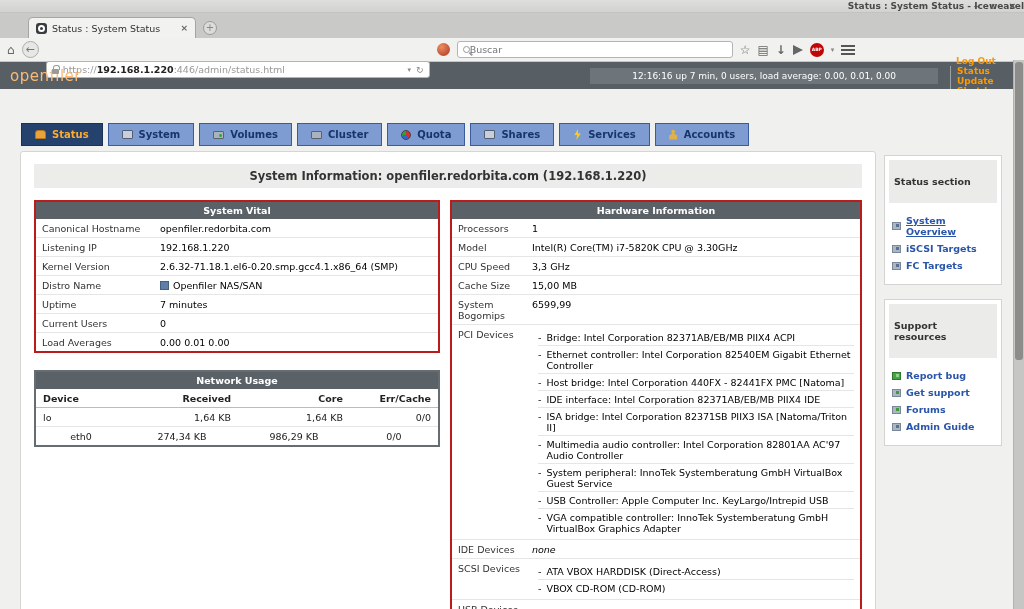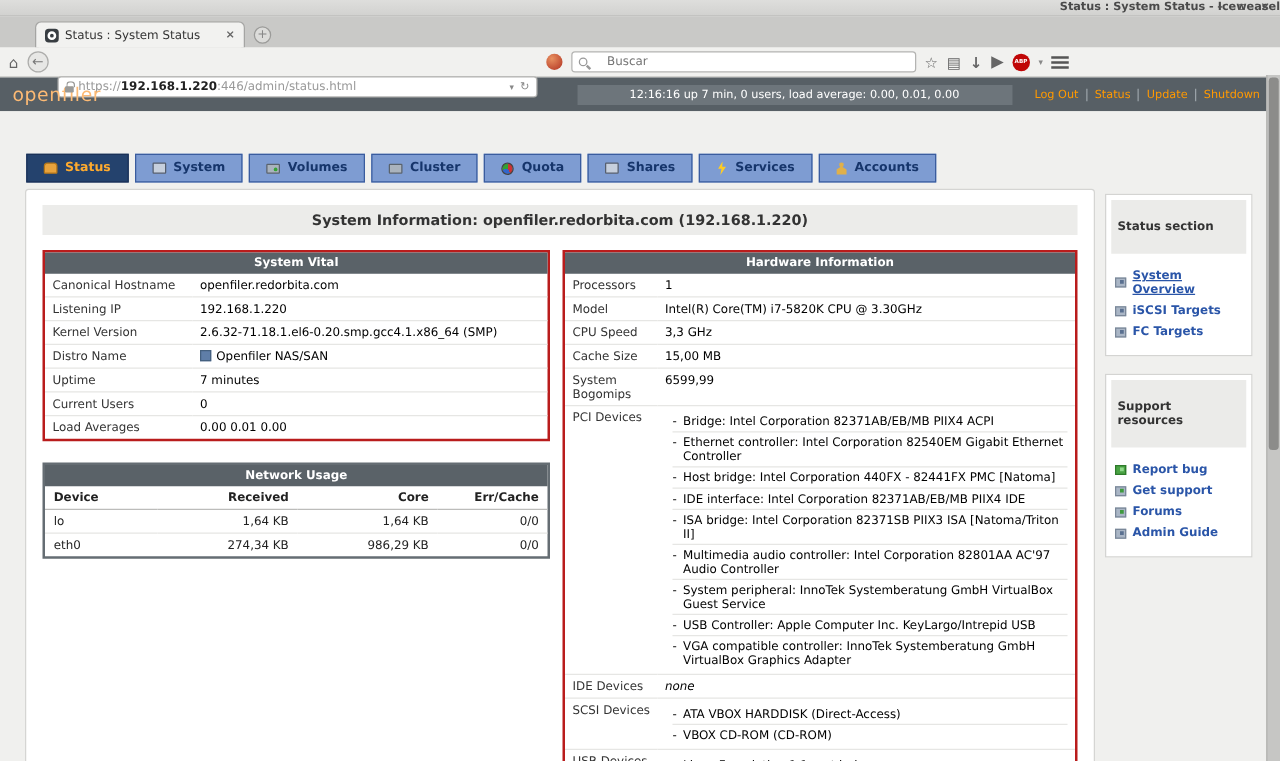--- a/index.html
+++ b/index.html
@@ -20,34 +20,34 @@
 
   .toolbar { height:24px; background:#f1f1ef; display:flex; align-items:center; padding:0 7px; gap:7px; border-bottom:1px solid #c6c6c4; }
   .tb-icon { color:#666; font-size:12px; line-height:1; }
   .back-btn { width:17px; height:17px; border:1px solid #adadab; border-radius:50%; background:#e7e7e5; color:#777; font-size:11px; text-align:center; line-height:15px; flex:none; }
   .urlbar { width:384px; height:17px; background:#fff; border:1px solid #b4b4b2; border-radius:3px; display:flex; align-items:center; padding:0 5px; font-size:9.5px; gap:4px;margin-top:40px; }
   .lock { width:7px; height:5px; background:#9a9a98; border-radius:1px; position:relative; margin-top:3px; flex:none; }
   .lock::before { content:''; position:absolute; top:-4px; left:1px; width:5px; height:4px; border:1px solid #9a9a98; border-bottom:none; border-radius:3px 3px 0 0; }
   .url-dim { color:#999; } .url-host { color:#222; font-weight:bold; }
   .url-right { margin-left:auto; display:flex; gap:5px; color:#888; font-size:9px; align-items:center; }
   .ext-ball { width:13px; height:13px; border-radius:50%; background:radial-gradient(circle at 35% 30%, #e89060, #b03020); flex:none; }
-  .searchbar { width:276px; height:17px; background:#fff; border:1px solid #b4b4b2; border-radius:3px; display:flex; align-items:center; padding:0 5px; gap:16px; }
+  .searchbar { width:276px; height:17px; background:#fff; border:1px solid #b4b4b2; border-radius:3px; display:flex; align-items:center; padding:0 5px; gap:0; }
   .mag { width:7px; height:7px; border:1.5px solid #999; border-radius:50%; position:relative; flex:none; }
   .mag::after { content:''; position:absolute; width:4px; height:1.5px; background:#999; transform:rotate(45deg); left:5px; top:6px; }
   .searchbar input { border:none; outline:none; font-size:9.5px; width:100%; font-family:"DejaVu Sans",sans-serif; color:#333; background:transparent; }
   .abp { width:14px; height:14px; border-radius:50%; background:#c00606; color:#fff; font-size:4.5px; font-weight:bold; display:flex; align-items:center; justify-content:center; flex:none; }
   .chev { color:#888; font-size:7px; }
   .menu-icon { width:14px; height:2px; background:#555; box-shadow:0 4px 0 #555, 0 8px 0 #555; margin-top:-8px; }
   .send-tri { width:0; height:0; border-left:10px solid #666; border-top:5px solid transparent; border-bottom:5px solid transparent; }
 
   
   .of-header { height:27px; background:#575f65; display:flex; align-items:center; padding:0 10px; }
   .of-logo { color:#fdba74; font-size:15px; letter-spacing:.5px; font-weight:normal; }
   .of-uptime { margin-left:auto; margin-right:12px; background:#6d757b; color:#fff; font-size:9px; padding:3px 42px; white-space:nowrap; }
-  .of-links { display:flex; font-size:9px; font-weight:normal; }
+  .of-links { display:flex; font-size:9px; font-weight:bold;flex-direction:column; }
   .of-links .oflink { color:#ff9900; padding:0 6px; }
   .of-links .oflink + .oflink { border-left:1px solid #9aa2a8; }
 
   
   .page { position:absolute; top:89px; left:0; right:0; height:520px; background:#f0f0ee; }
 
   .nav { position:absolute; top:34px; left:21px; display:flex; gap:5px; }
   .nav-tab { height:23px; display:flex; align-items:center; gap:6px; padding:0 13px; background:#7e9cd2; border:1px solid #3a5c9e; font-size:10px; font-weight:bold; color:#16356b; }
   .nav-tab.active { background:#24426d; border-color:#1a3158; color:#ffab2e; }
   .ic { display:inline-block; flex:none; }
@@ -76,21 +76,21 @@
   .kv:last-child .k, .kv:last-child .v { border-bottom:none; }
   .swatch-blue { display:inline-block; width:9px; height:9px; background:#5f7ea8; border:1px solid #44607f; margin-right:4px; vertical-align:-1px; }
   .italic { font-style:italic; }
   .dlist .dli { display:flex; gap:5px; border-bottom:1px solid #e6e6e4; padding:3px 0 2px; margin-left:6px; }
   .dlist .dli:last-child { border-bottom:none; }
 
   .ntable { border:2px solid #656d73; margin-top:17px; background:#fff; }
   .nrow { display:flex; font-size:9.5px; color:#222; }
   .nrow > div { padding:4px 7px 3px; border-bottom:1px solid #e6e6e4; }
   .nrow.headr > div { font-weight:bold; border-bottom:1px solid #bcbcba; }
-  .nrow:last-child > div { border-bottom:none; }
+  .nrow:last-child > div { border-bottom:none;text-align:center; }
   .nc-dev { width:90px; } .nc-rx { flex:1; text-align:right; } .nc-tx { flex:1; text-align:right; } .nc-err { width:88px; text-align:right; }
 
   
   .sidebar { position:absolute; top:66px; left:884px; width:118px; }
   .sbox { background:#fff; border:1px solid #d4d4d2; margin-bottom:14px; padding:4px 4px 10px; }
   .shd { background:#ebebe9; font-size:9.5px; font-weight:bold; color:#333; padding:16px 5px; margin-bottom:9px; }
   .slink { display:flex; align-items:center; gap:5px; font-size:9.5px; font-weight:bold; color:#2a55a8; padding:3px 3px; }
   .slink .lbl.und { text-decoration:underline; }
   .sic { width:9px; height:8px; flex:none; border:1px solid #7a8798; background:#aab6c6; position:relative; }
   .sic::after { content:''; position:absolute; right:1px; top:1px; width:3px; height:3px; background:#5a7090; }

